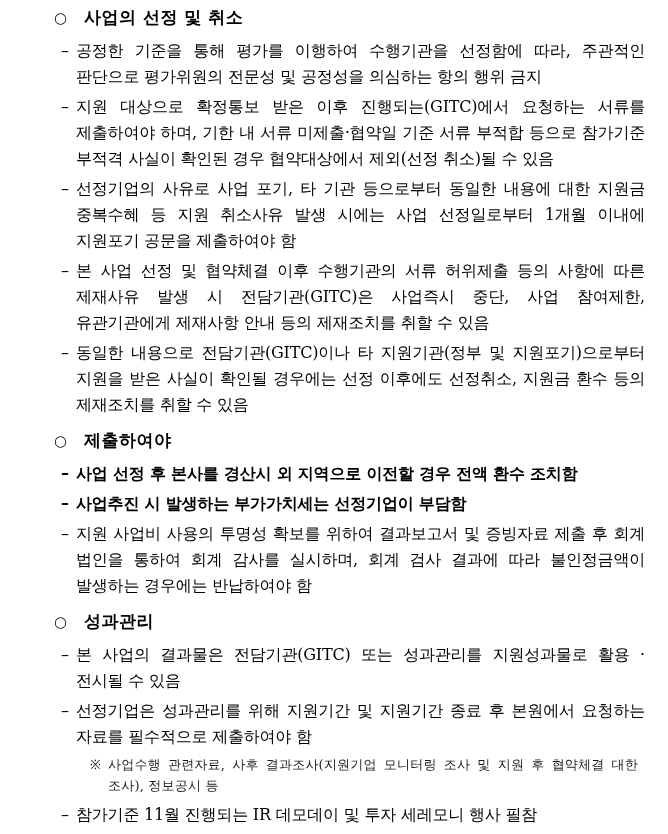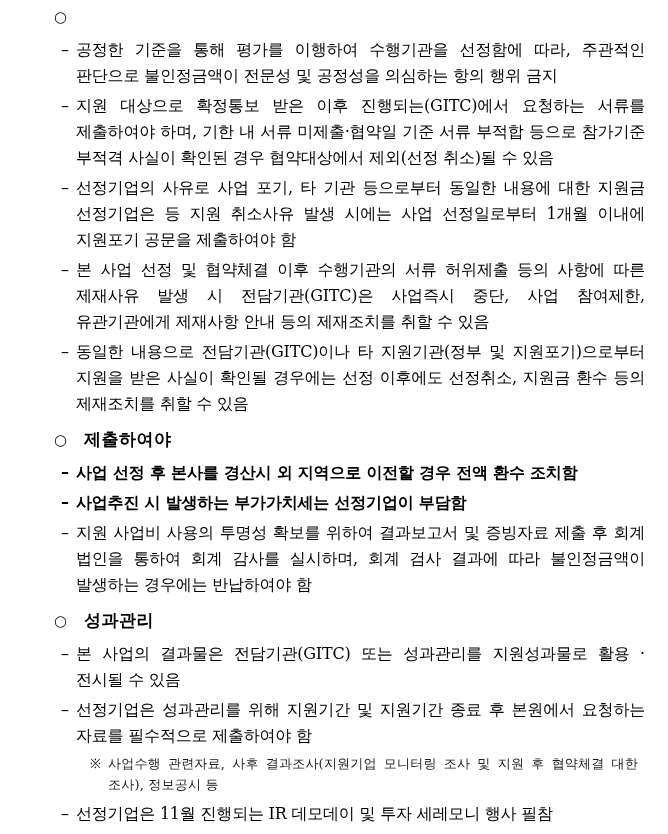--- a/index.html
+++ b/index.html
@@ -74,32 +74,33 @@
   }
   .item.note .marker { flex: 0 0 18px; width: 18px; }
 </style>
 </head>
 <body>
 
 <div class="doc">
 
   <div class="section-header">
     <span class="bullet">○</span>
+    <span class="title">사업의 선정 및 취소</span>
   </div>
   <div class="item">
     <span class="marker">–</span>
-    <span class="text">공정한 기준을 통해 평가를 이행하여 수행기관을 선정함에 따라, 주관적인 판단으로 불인정금액이 전문성 및 공정성을 의심하는 항의 행위 금지</span>
+    <span class="text">공정한 기준을 통해 평가를 이행하여 수행기관을 선정함에 따라, 주관적인 판단으로 평가위원의 전문성 및 공정성을 의심하는 항의 행위 금지</span>
   </div>
   <div class="item">
     <span class="marker">–</span>
     <span class="text">지원 대상으로 확정통보 받은 이후 진행되는(GITC)에서 요청하는 서류를 제출하여야 하며, 기한 내 서류 미제출·협약일 기준 서류 부적합 등으로 참가기준 부적격 사실이 확인된 경우 협약대상에서 제외(선정 취소)될 수 있음</span>
   </div>
   <div class="item">
     <span class="marker">–</span>
-    <span class="text">선정기업의 사유로 사업 포기, 타 기관 등으로부터 동일한 내용에 대한 지원금 선정기업은 등 지원 취소사유 발생 시에는 사업 선정일로부터 1개월 이내에 지원포기 공문을 제출하여야 함</span>
+    <span class="text">선정기업의 사유로 사업 포기, 타 기관 등으로부터 동일한 내용에 대한 지원금 중복수혜 등 지원 취소사유 발생 시에는 사업 선정일로부터 1개월 이내에 지원포기 공문을 제출하여야 함</span>
   </div>
   <div class="item">
     <span class="marker">–</span>
     <span class="text">본 사업 선정 및 협약체결 이후 수행기관의 서류 허위제출 등의 사항에 따른 제재사유 발생 시 전담기관(GITC)은 사업즉시 중단, 사업 참여제한, 유관기관에게 제재사항 안내 등의 제재조치를 취할 수 있음</span>
   </div>
   <div class="item">
     <span class="marker">–</span>
     <span class="text">동일한 내용으로 전담기관(GITC)이나 타 지원기관(정부 및 지원포기)으로부터 지원을 받은 사실이 확인될 경우에는 선정 이후에도 선정취소, 지원금 환수 등의 제재조치를 취할 수 있음</span>
   </div>
 
@@ -131,16 +132,16 @@
   <div class="item">
     <span class="marker">–</span>
     <span class="text">선정기업은 성과관리를 위해 지원기간 및 지원기간 종료 후 본원에서 요청하는 자료를 필수적으로 제출하여야 함</span>
   </div>
   <div class="item note">
     <span class="marker">※</span>
     <span class="text">사업수행 관련자료, 사후 결과조사(지원기업 모니터링 조사 및 지원 후 협약체결 대한 조사), 정보공시 등</span>
   </div>
   <div class="item">
     <span class="marker">–</span>
-    <span class="text">선정기업은 11월 진행되는 IR 데모데이 및 투자 세레모니 행사 필참</span>
+    <span class="text">참가기준 11월 진행되는 IR 데모데이 및 투자 세레모니 행사 필참</span>
   </div>
 
 </div>
 
 </body></html>

